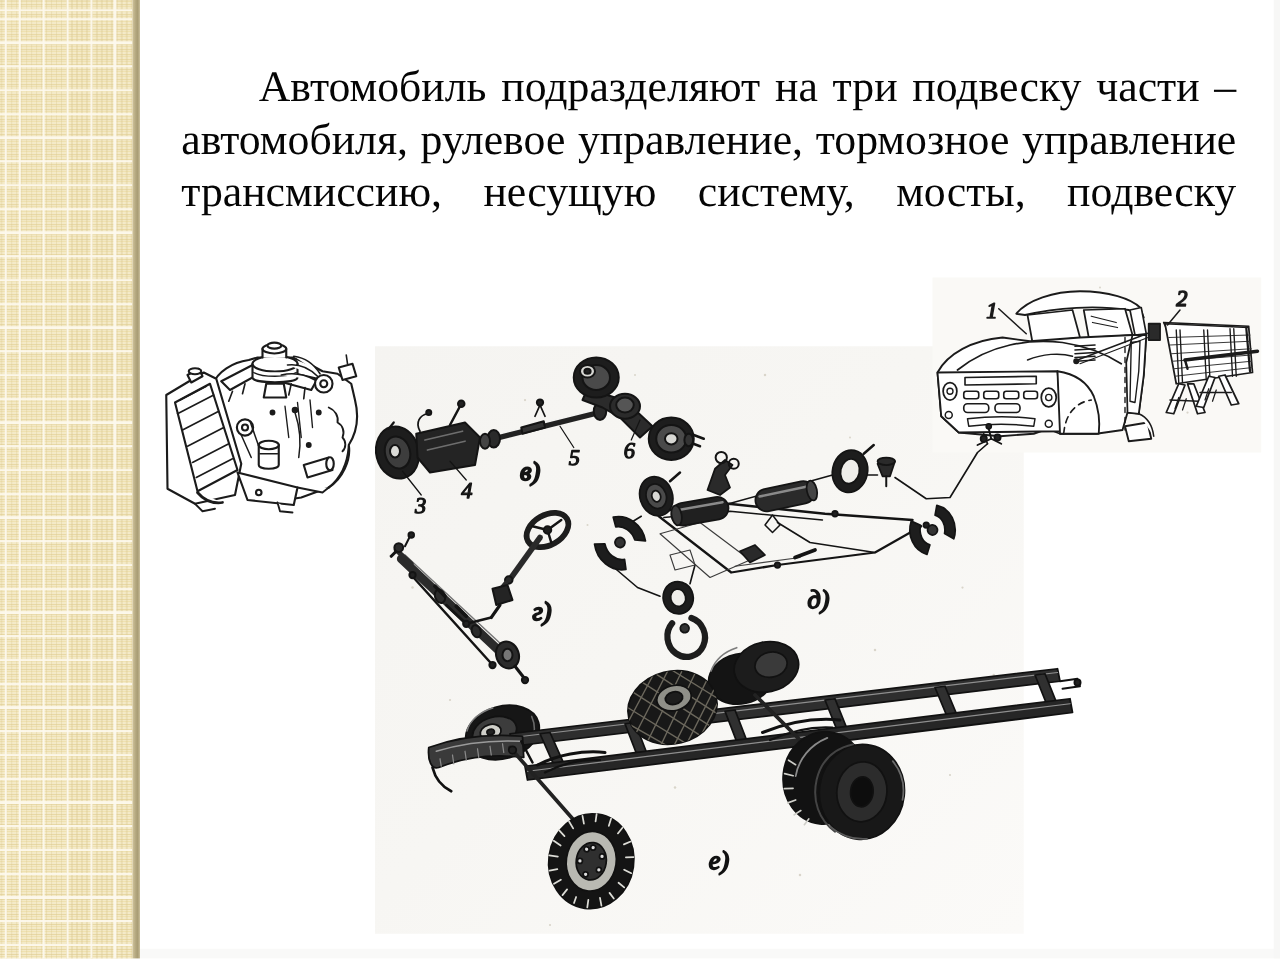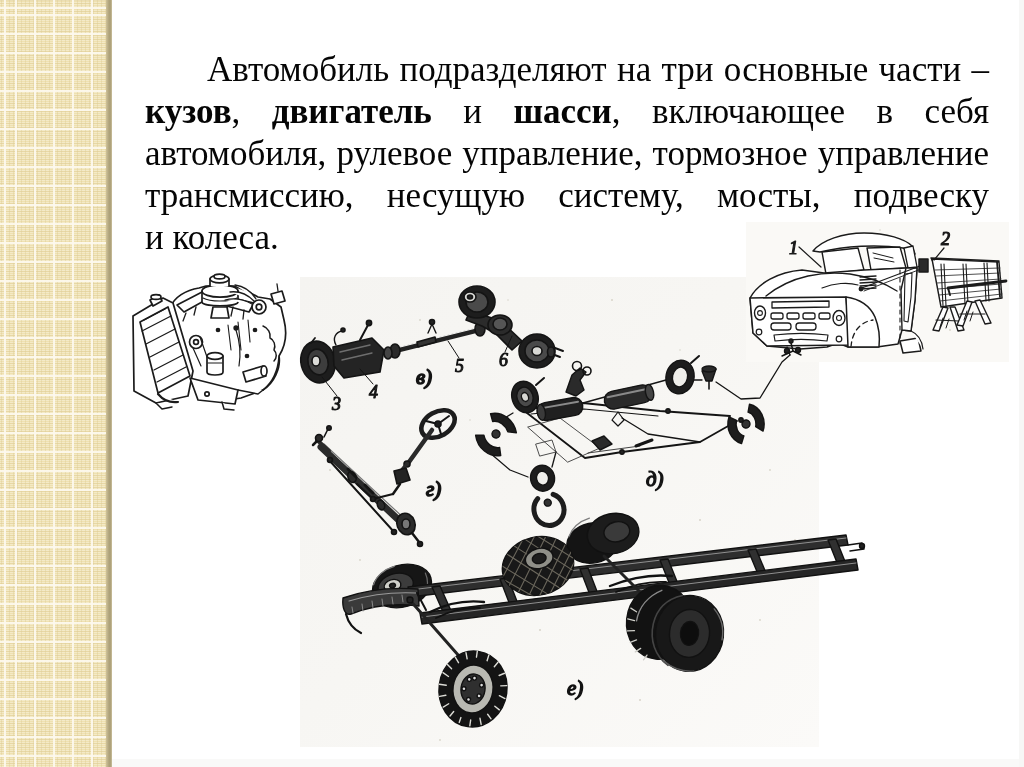--- a/index.html
+++ b/index.html
@@ -42,25 +42,23 @@
 
 <div class="slide">
   <div class="side-strip"></div>
   <div class="side-strip-edge"></div>
   <div class="scan-bg scan-center"></div>
   <div class="scan-bg scan-truck"></div>
   <div class="edge-bottom"></div>
   <div class="edge-right"></div>
 
   <div class="paragraph">
-    <div class="pline first"><span>Автомобиль подразделяют на три основные части –</span></div>
-    <div class="pline"><b>кузов</b><span>, </span><b>двигатель</b><span> и </span><b>шасси</b><span>, включающее в себя</span></div>
+    <div class="pline first"><span>Автомобиль подразделяют на три подвеску части –</span></div>
     <div class="pline"><span>автомобиля, рулевое управление, тормозное управление</span></div>
     <div class="pline"><span>трансмиссию, несущую систему, мосты, подвеску</span></div>
-    <div class="pline last"><span>и колеса.</span></div>
   </div>
 
   <svg style="position:absolute;left:0;top:0;" width="1024" height="767" viewBox="0 0 1024 767" fill="none" stroke-linecap="round" stroke-linejoin="round">
 
     <defs>
       <clipPath id="spareclip">
           <ellipse cx="538" cy="566" rx="36" ry="29"></ellipse>
         </clipPath>
     </defs>
 

